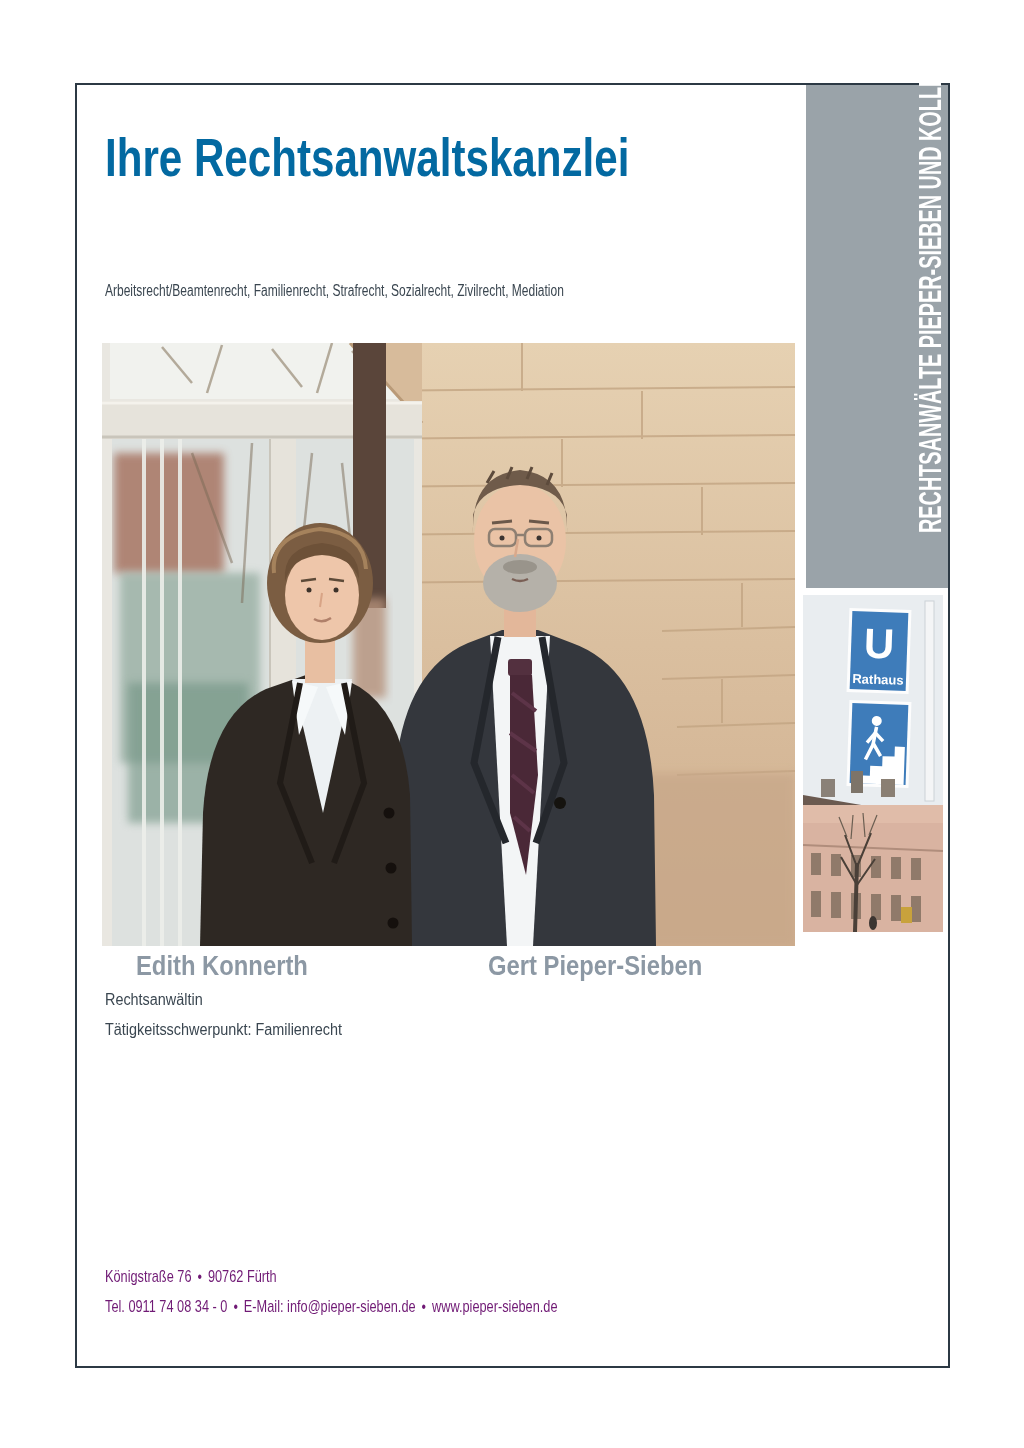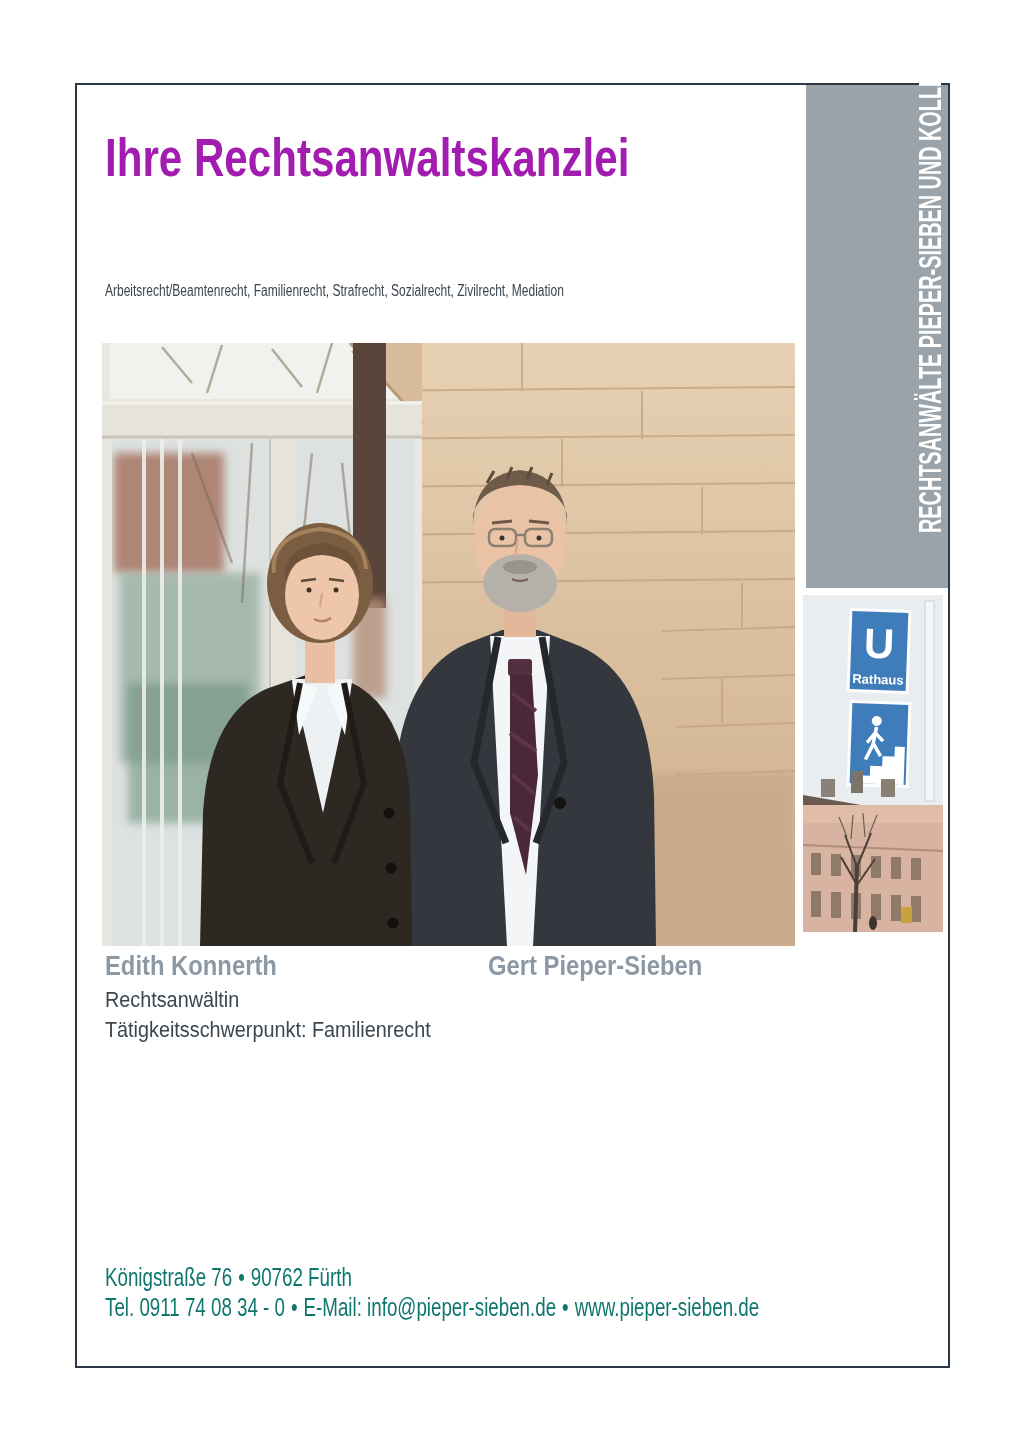--- a/index.html
+++ b/index.html
@@ -11,26 +11,26 @@
   .graybar{left:806px;top:85px;width:142px;height:503px;background:#9AA3A9;}
   .vtext{left:911px;top:533px;width:433px;height:38px;transform:rotate(-90deg);
          transform-origin:0 0;color:#ffffff;font-weight:bold;font-size:32px;
          line-height:38px;white-space:nowrap;}
   .cond{display:inline-block;transform-origin:0 0;white-space:nowrap;}
   .sx62{transform:scaleX(0.62);}
   .sx75{transform:scaleX(0.75);}
   .sx78{transform:scaleX(0.78);}
   .sx85{transform:scaleX(0.85);}
   .sx90{transform:scaleX(0.90);}
-  .title{left:105px;top:125px;color:#a21caf;font-weight:bold;font-size:54px;line-height:65px;}
+  .title{left:105px;top:125px;color:#0369a1;font-weight:bold;font-size:54px;line-height:65px;}
   .subtitle{left:105px;top:278px;color:#3A4650;font-size:16px;line-height:26px;}
   .person{color:#3A4650;}
-  .person h2{margin:0;color:#8C98A4;font-size:28px;line-height:30px;font-weight:bold;}
-  .person .roles{margin-top:4px;font-size:22px;line-height:30px;}
-  .footer{left:105px;top:1262px;color:#0f766e;font-size:25px;line-height:30px;text-decoration:underline;}
+  .person h2{margin:0;color:#8C98A4;font-size:28px;line-height:30px;font-weight:bold;text-align:center;}
+  .person .roles{margin-top:4px;font-size:16px;line-height:30px;}
+  .footer{left:105px;top:1262px;color:#701a75;font-size:17px;line-height:30px;text-decoration:underline;}
   .footer .sep{padding:0 8px;}
   svg text{font-family:"Liberation Sans",sans-serif;}
 </style>
 </head>
 <body>
 
 <div class="page">
 
   <div class="abs frame"></div>
 

